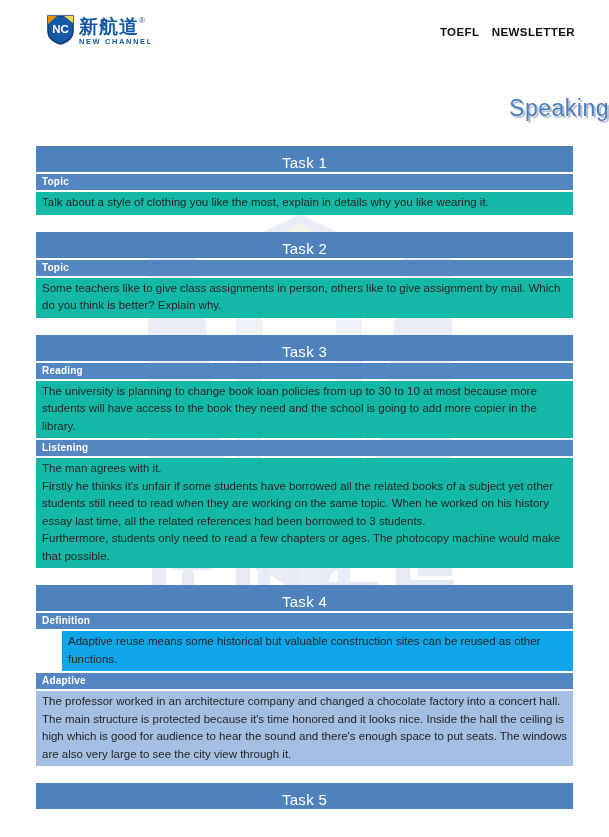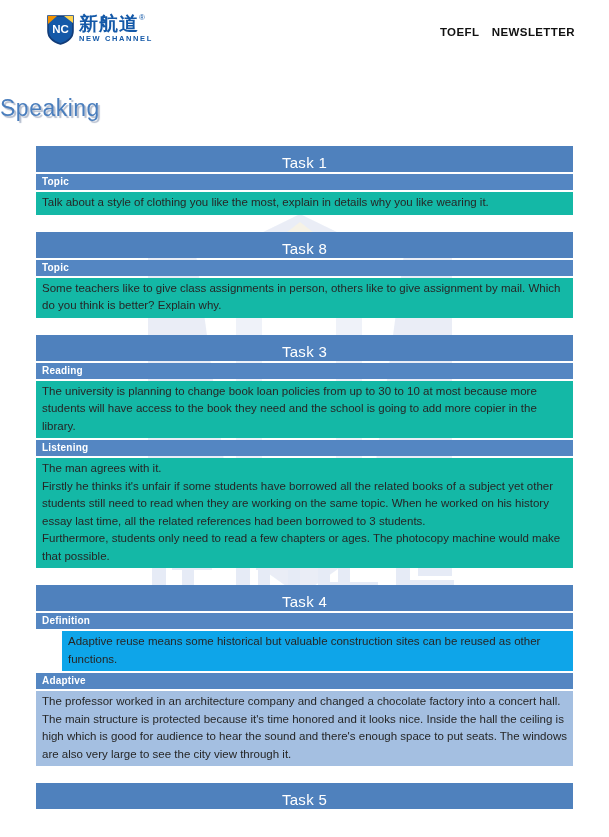--- a/index.html
+++ b/index.html
@@ -2,34 +2,34 @@
 <html><head>
 <meta charset="utf-8">
 <style>
   html,body{margin:0;padding:0;background:#888;}
   .page{
     position:relative;width:609px;height:837px;margin:0 auto;
     background:#ffffff;overflow:hidden;
     font-family:"Liberation Sans", sans-serif;
   }
   
-  .brand{position:absolute;left:30px;top:11px;display:flex;align-items:center;padding-left:17px;}
+  .brand{position:absolute;left:30px;top:11px;display:flex;align-items:flex-end;padding-left:17px;}
   .shield{position:relative;width:27px;height:31px;margin-top:3px;}
   .shield svg{display:block;}
   .brand-text{margin-left:5px;line-height:1;}
   .brand-cn{font-size:19px;font-weight:bold;color:#1459a8;letter-spacing:1px;}
   .brand-reg{font-size:8px;color:#1459a8;vertical-align:top;}
   .brand-en{font-size:7.5px;font-weight:bold;color:#1459a8;letter-spacing:1.6px;margin-top:2px;}
   .newsletter{
     position:absolute;right:34px;top:26px;
     font-size:11.5px;font-weight:bold;color:#111;word-spacing:9px;letter-spacing:.4px;
   }
   
   .doc-title{
-    position:absolute;left:0;right:0;top:95px;text-align:left;
+    position:absolute;left:0;right:0;top:95px;text-align:right;
     font-size:23px;color:#4a7ebd;letter-spacing:.5px;
     text-shadow:2px 2px 1px #b3bccd;
   }
   
   .watermark{position:absolute;left:0;top:0;z-index:0;pointer-events:none;}
   
   .tasks{position:absolute;left:36px;top:146px;width:537px;z-index:1;}
   .task{margin-bottom:17px;}
   .task-header{
     background:#4f81bd;color:#fff;text-align:center;
@@ -106,21 +106,21 @@
 
   <div class="tasks" id="tasks">
       <section class="task">
         <div class="task-header">Task 1</div>
         <div class="sec-label">Topic</div>
         <div class="sec-body tone-normal">
           <p>Talk about a style of clothing you like the most, explain in details why you like wearing it.</p>
         </div>
       </section>
       <section class="task">
-        <div class="task-header">Task 8</div>
+        <div class="task-header">Task 2</div>
         <div class="sec-label">Topic</div>
         <div class="sec-body tone-normal">
           <p>Some teachers like to give class assignments in person, others like to give assignment by mail. Which do you think is better? Explain why.</p>
         </div>
       </section>
       <section class="task">
         <div class="task-header">Task 3</div>
         <div class="sec-label">Reading</div>
         <div class="sec-body tone-normal">
           <p>The university is planning to change book loan policies from up to 30 to 10 at most because more students will have access to the book they need and the school is going to add more copier in the library.</p>

